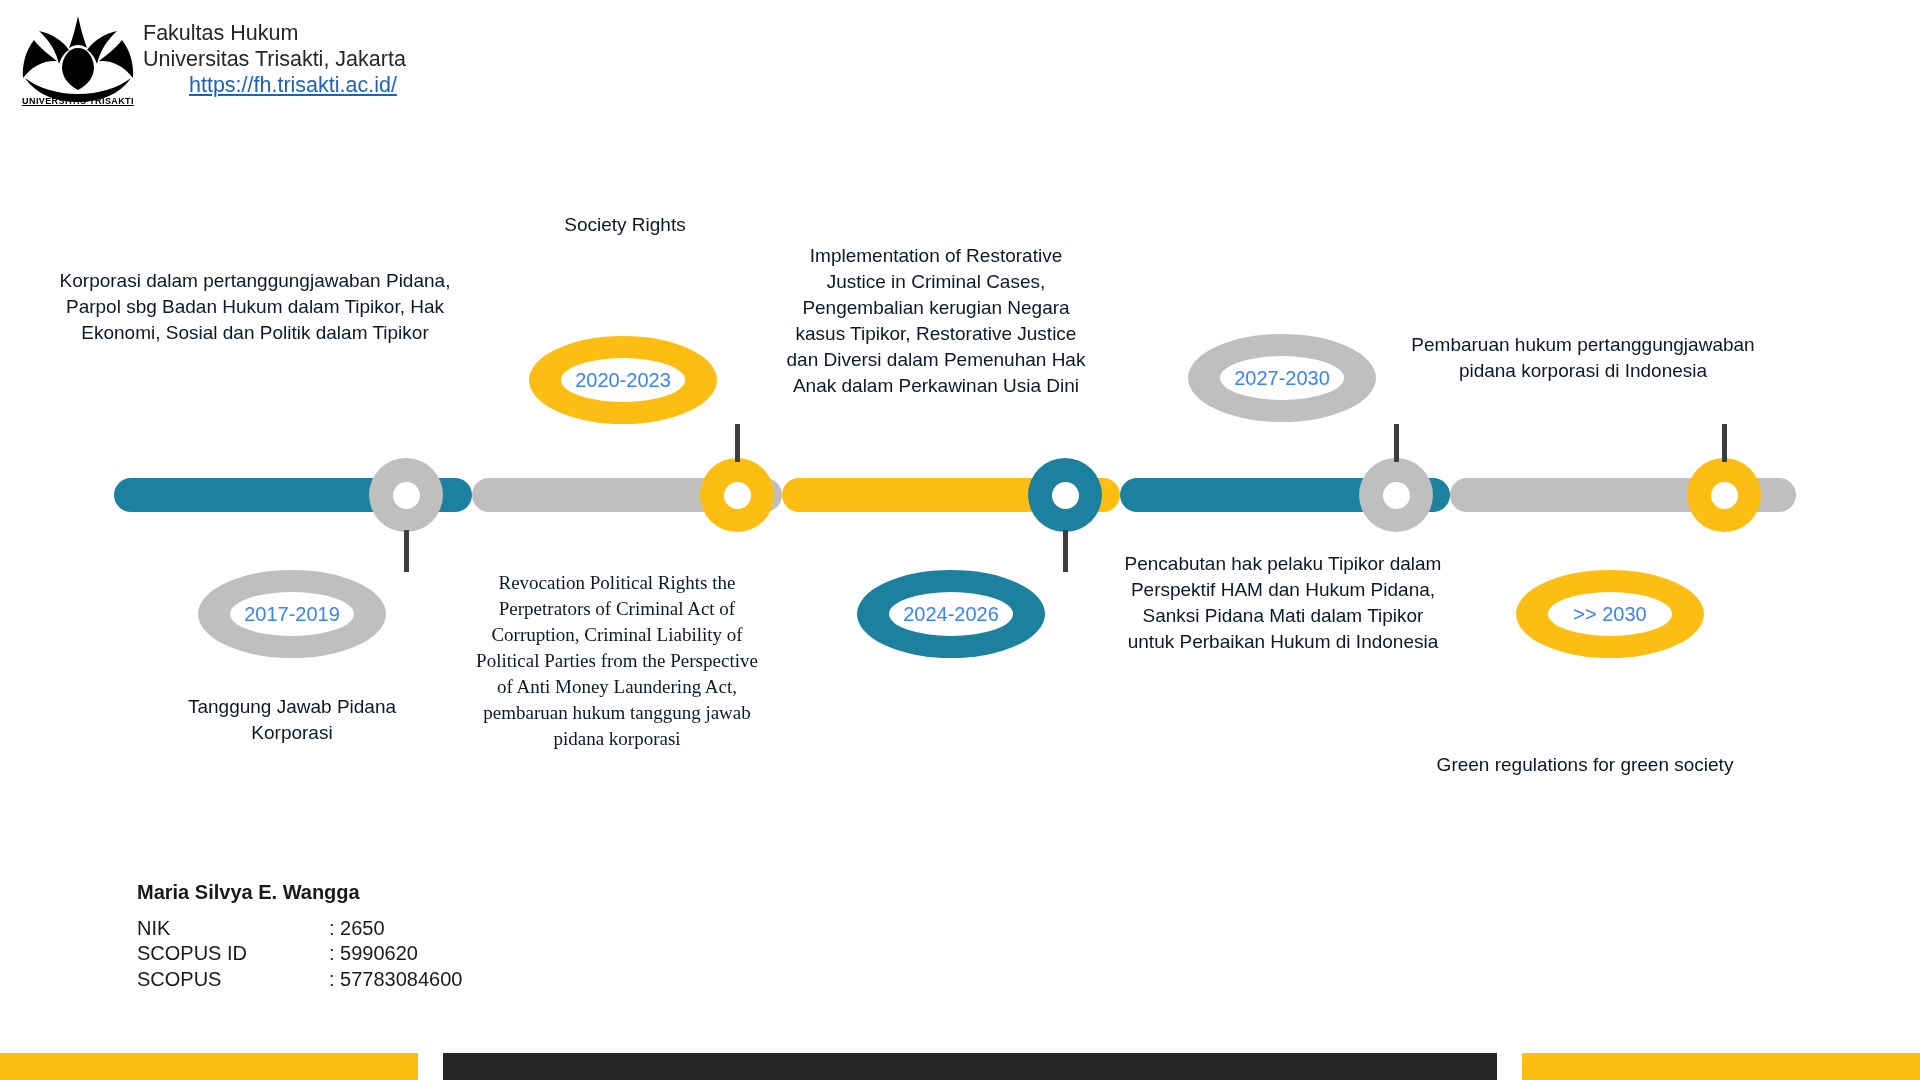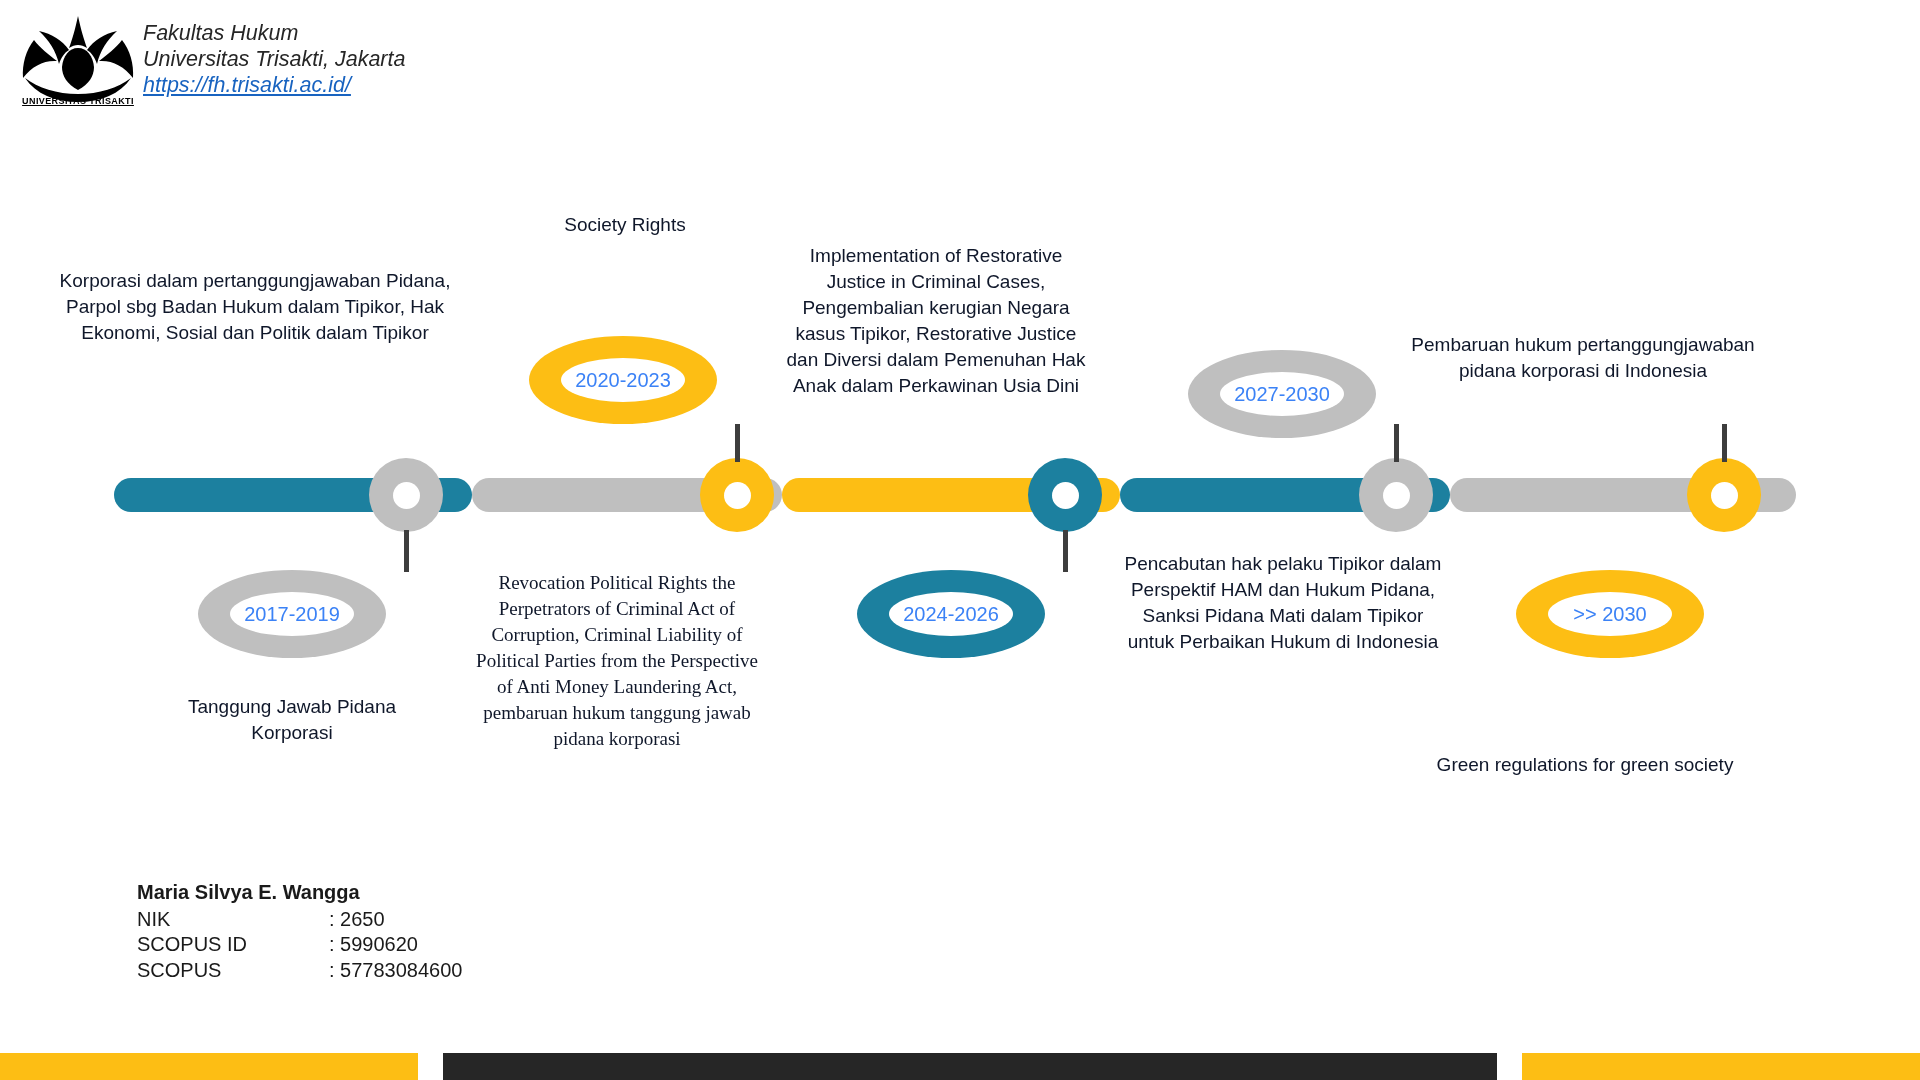--- a/index.html
+++ b/index.html
@@ -43,27 +43,27 @@
     color: #000;
     text-decoration: underline;
   }
   #header-text {
     position: absolute;
     left: 143px;
     top: 20px;
     font-size: 21.5px;
     line-height: 26px;
     color: #262626;
-    font-style: italic;
   }
   #header-text .line { white-space: nowrap; }
   #site-link {
     color: #1863c0;
     text-decoration: underline;
     cursor: pointer;
+    margin-left: 46px;
   }
 
   
   #rail {
     position: absolute;
     left: 114px;
     top: 478px;
     width: 1682px;
     height: 34px;
   }
@@ -136,21 +136,21 @@
   #author-block {
     position: absolute;
     left: 137px;
     top: 880px;
     font-size: 20px;
     line-height: 25.5px;
     color: #1a1a1a;
   }
   #author-name {
     font-weight: bold;
-    margin-bottom: 1px;
+    margin-bottom: 10px;
   }
   .author-row { display: flex; }
   .author-key { width: 192px; }
   .author-val { white-space: nowrap; }
 
   
   .footer-bar { position: absolute; bottom: 0; height: 27px; }
 </style>
 </head>
 <body>
@@ -212,21 +212,21 @@
   <div id="ellipses-layer">
       <div class="year-ellipse" style="left: 198px; top: 570px; background: rgb(191, 191, 191);">
         <div class="inner">2017-2019</div>
       </div>
       <div class="year-ellipse" style="left: 529px; top: 336px; background: rgb(253, 190, 20);">
         <div class="inner">2020-2023</div>
       </div>
       <div class="year-ellipse" style="left: 857px; top: 570px; background: rgb(28, 128, 159);">
         <div class="inner">2024-2026</div>
       </div>
-      <div class="year-ellipse" style="left: 1188px; top: 350px; background: rgb(191, 191, 191);">
+      <div class="year-ellipse" style="left: 1188px; top: 334px; background: rgb(191, 191, 191);">
         <div class="inner">2027-2030</div>
       </div>
       <div class="year-ellipse" style="left: 1516px; top: 570px; background: rgb(253, 190, 20);">
         <div class="inner">&gt;&gt; 2030</div>
       </div>
     </div>
   <div id="captions-layer">
       <div class="caption" style="left: 40px; top: 268px; width: 430px;">Korporasi dalam pertanggungjawaban Pidana, Parpol sbg Badan Hukum dalam Tipikor, Hak Ekonomi, Sosial dan Politik dalam Tipikor</div>
       <div class="caption" style="left: 162px; top: 694px; width: 260px;">Tanggung Jawab Pidana Korporasi</div>
       <div class="caption" style="left: 480px; top: 212px; width: 290px;">Society Rights</div>

